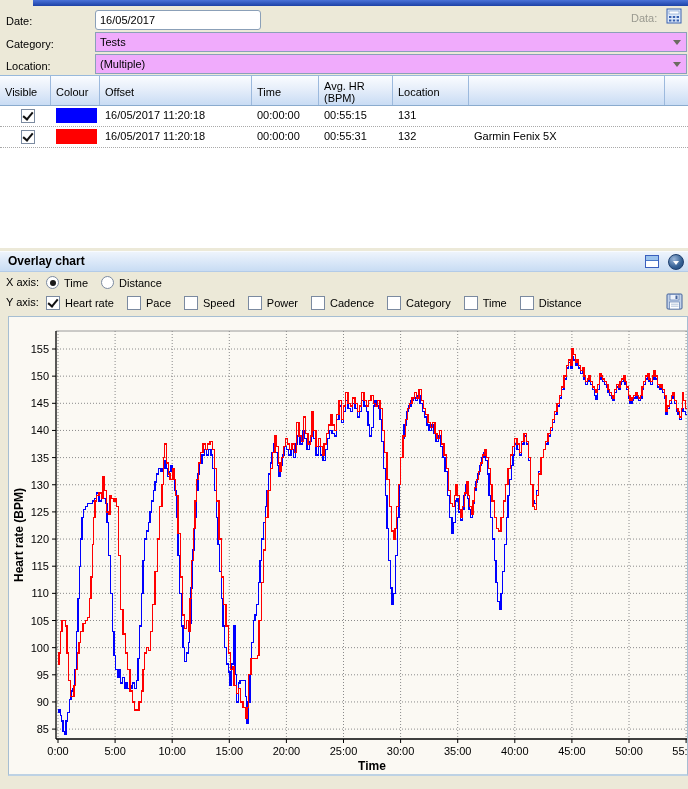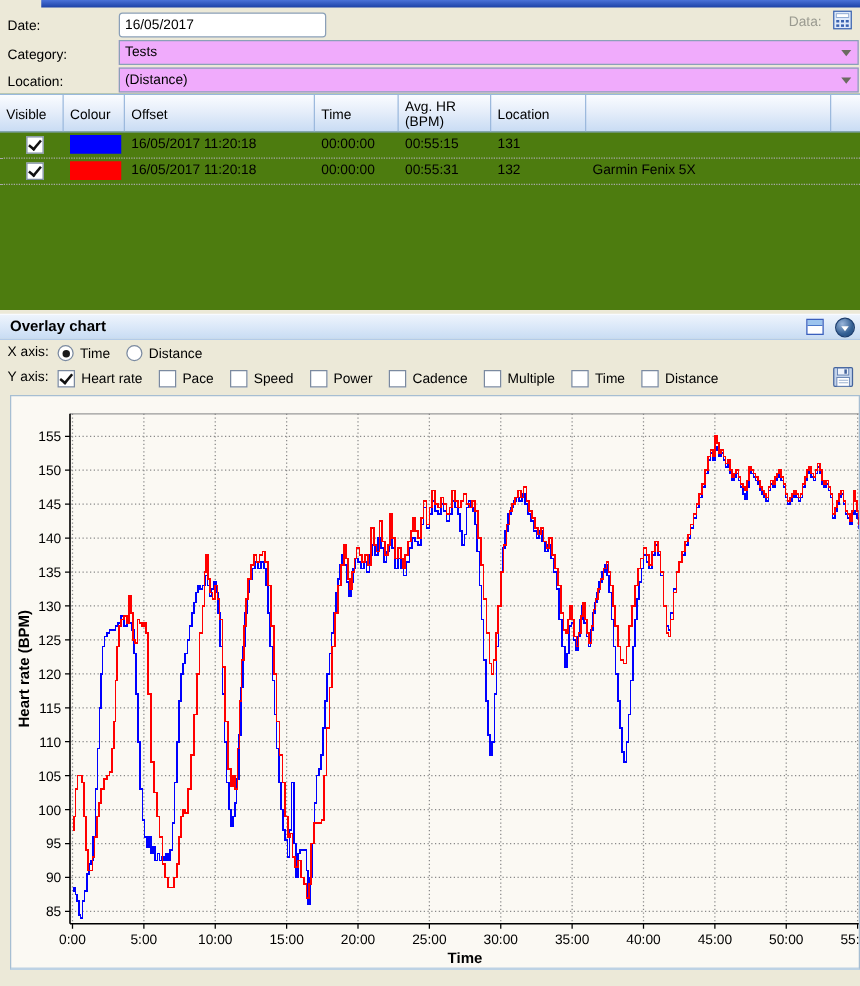--- a/index.html
+++ b/index.html
@@ -8,21 +8,21 @@
   .abs{position:absolute;}
   
   #title-strip{left:33px;top:0;right:0;height:6px;background:linear-gradient(#4a72d8,#1c41a6);}
   
   .form-label{left:6px;height:16px;line-height:16px;}
   .fieldbox{height:18px;line-height:18px;background:#fff;border:1px solid #8ba0b8;border-radius:3px;padding-left:4px;}
   .combobox{height:18px;line-height:18px;background:#f0abfc;border:1px solid #8ba0b8;padding-left:4px;}
   .dd-arrow{position:absolute;right:5px;top:7px;width:0;height:0;border-left:4px solid transparent;border-right:4px solid transparent;border-top:5px solid #6b6b60;}
   #data-label{left:631px;top:12px;color:#9a9a90;}
   
-  #track-table{left:0;top:75px;width:688px;height:173px;background:#4d7c0f;}
+  #track-table{left:0;top:75px;width:688px;height:173px;background:#ffffff;}
   #table-header{display:grid;grid-template-columns:51px 49px 152px 67px 74px 76px 196px 1fr;height:29px;
      background:linear-gradient(#fafcff,#e6eefa 45%,#c9dcf4);border-top:1px solid #98b9dc;border-bottom:1px solid #8aabce;}
   #table-header .th{border-right:1px solid #9cb9dd;padding:2px 0 0 5px;display:flex;align-items:center;line-height:12px;}
   #table-body .tr{display:grid;grid-template-columns:51px 49px 152px 67px 74px 76px 196px 1fr;height:20px;border-bottom:1px dotted #a9a9a9;}
   #table-body .td{padding-left:5px;line-height:19px;overflow:hidden;white-space:nowrap;}
   .cb-cell{display:flex;align-items:center;justify-content:center;}
   .swatch-cell{padding:2px 3px;}
   .swatch{width:100%;height:15px;}
   
   .checkbox{width:12px;height:12px;background:#fff;border:1px solid #7b8aa0;display:inline-block;position:relative;flex:none;}
@@ -71,21 +71,21 @@
 </svg>
 
 <div class="abs form-label" style="top:36px;">Category:</div>
 <div class="abs combobox" style="left:95px;top:32px;width:586px;">
   <span>Tests</span>
   <span class="dd-arrow"></span>
 </div>
 
 <div class="abs form-label" style="top:58px;">Location:</div>
 <div class="abs combobox" style="left:95px;top:54px;width:586px;">
-  <span>(Distance)</span>
+  <span>(Multiple)</span>
   <span class="dd-arrow"></span>
 </div>
 
 <div id="track-table" class="abs">
   <div id="table-header">
       <div class="th">Visible</div>
       <div class="th">Colour</div>
       <div class="th">Offset</div>
       <div class="th">Time</div>
       <div class="th">Avg. HR (BPM)</div>
@@ -161,21 +161,21 @@
       <span class="opt-item">
         <span class="checkbox"></span>
         <span class="olab">Power</span>
       </span>
       <span class="opt-item">
         <span class="checkbox"></span>
         <span class="olab">Cadence</span>
       </span>
       <span class="opt-item">
         <span class="checkbox"></span>
-        <span class="olab">Multiple</span>
+        <span class="olab">Category</span>
       </span>
       <span class="opt-item">
         <span class="checkbox"></span>
         <span class="olab">Time</span>
       </span>
       <span class="opt-item">
         <span class="checkbox"></span>
         <span class="olab">Distance</span>
       </span>
     </span>

